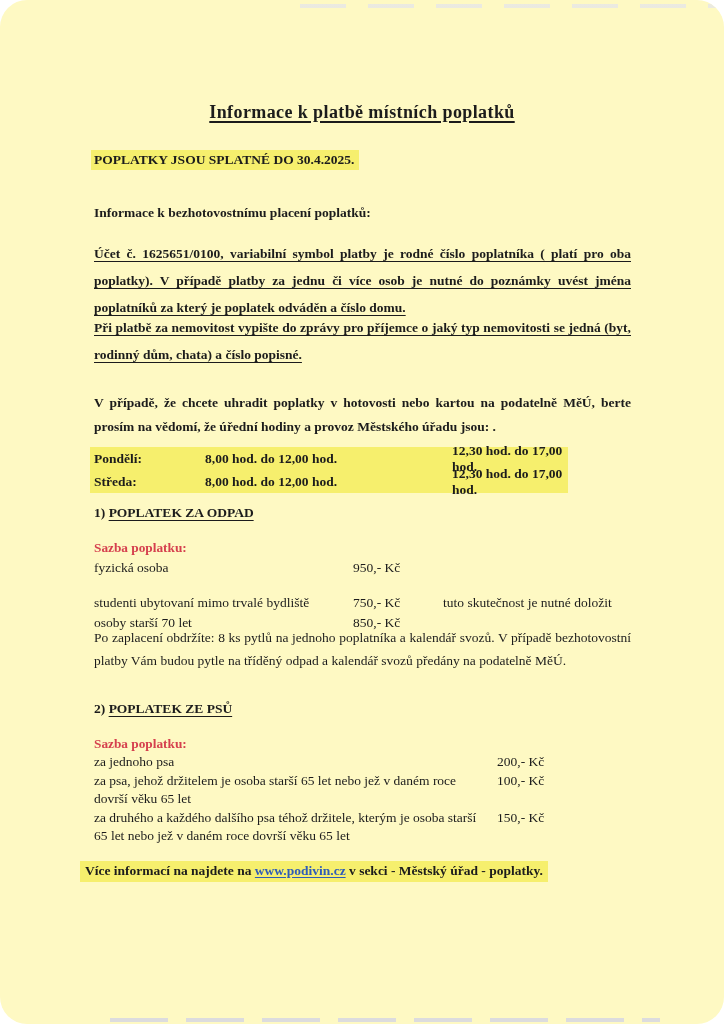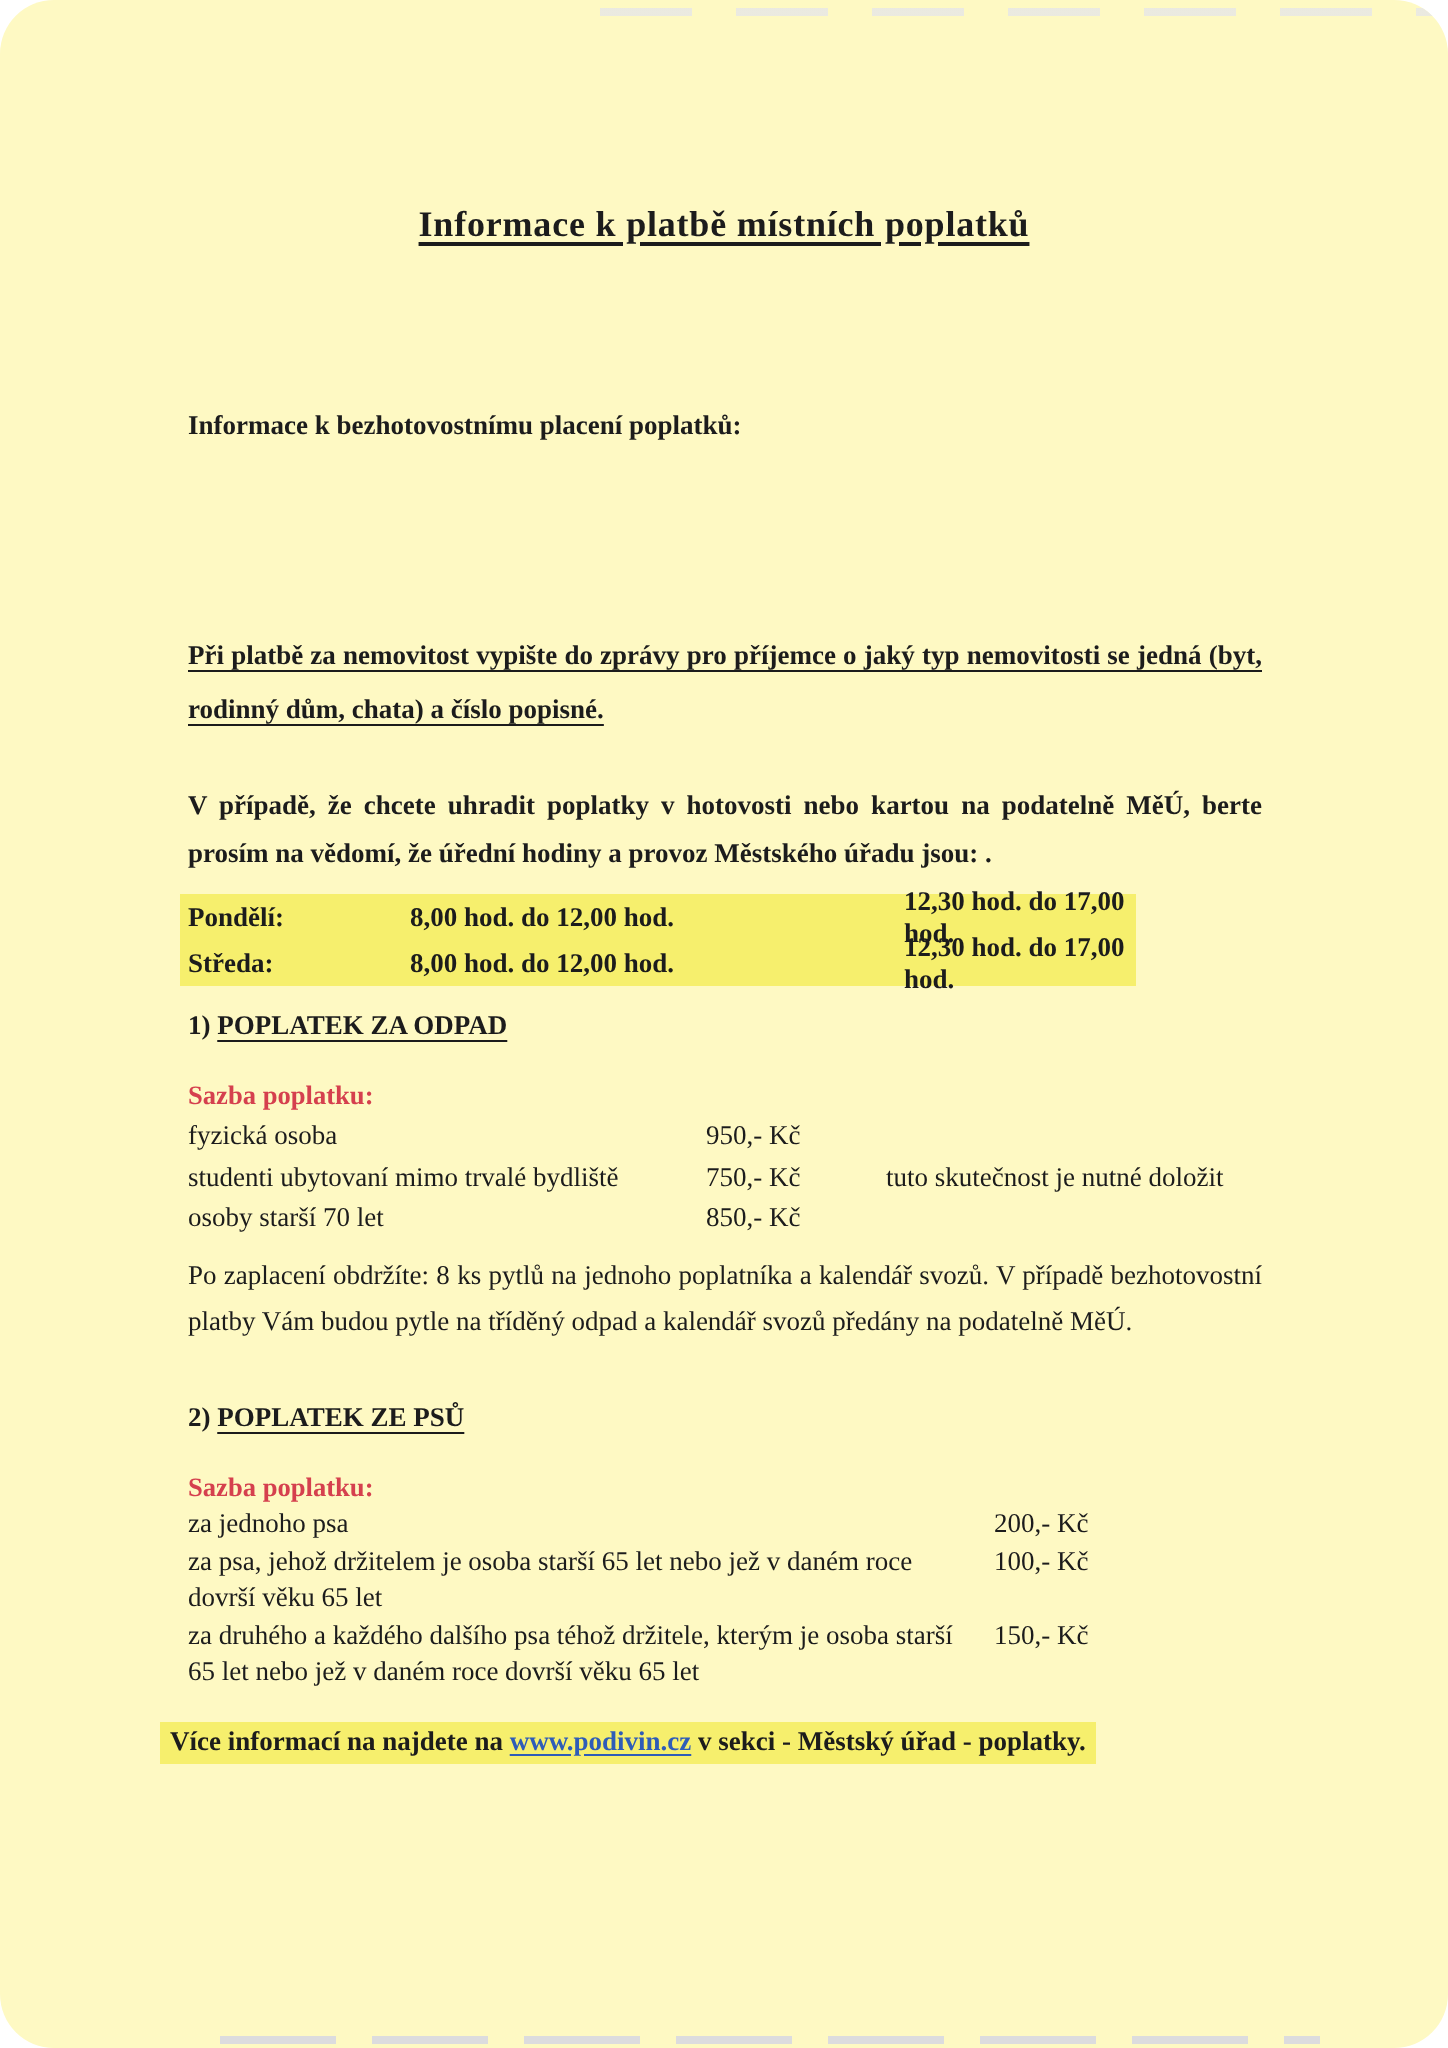--- a/index.html
+++ b/index.html
@@ -101,21 +101,21 @@
     color: #d5404e;
   }
   .waste-rate { top: 540px; }
   .dog-rate   { top: 736px; }
 
   .fee-table { left: 94px; font-size: 13.5px; }
   .waste-table { top: 558px; width: 537px; }
   .waste-table .fee-row { line-height: 20.5px; align-items: flex-end; }
   .waste-label { width: 259px; }
   .waste-price { width: 90px; }
-  .waste-note  { flex: 1; }
+  .waste-note  { flex: 1; margin-top: 14px; }
 
   .dog-table { top: 753px; width: 537px; }
   .dog-table .fee-row { line-height: 18.5px; gap: 10px; }
   .dog-label { width: 393px; }
   .dog-price { flex: 1; }
 
   .fee-row { display: flex; align-items: flex-start; }
 
   .footer-note {
     top: 861px; left: 80px;
@@ -131,23 +131,25 @@
 </style>
 </head>
 <body>
 
 <div class="page">
 
   <div class="abs artifact-top"></div>
 
   <h1 class="abs doc-title">Informace k platbě místních poplatků</h1>
 
+  <div class="abs due-notice hl">POPLATKY JSOU SPLATNÉ DO 30.4.2025.</div>
 
   <div class="abs cashless-heading">Informace k bezhotovostnímu placení poplatků:</div>
 
+  <p class="abs para bold underlined account-para">Účet č. 1625651/0100, variabilní symbol platby je rodné číslo poplatníka ( platí pro oba poplatky). V případě platby za jednu či více osob je nutné do poznámky uvést jména poplatníků za který je poplatek odváděn a číslo domu.</p>
 
   <p class="abs para bold cash-para">V případě, že chcete uhradit poplatky v hotovosti nebo kartou na podatelně MěÚ, berte prosím na vědomí, že úřední hodiny a provoz Městského úřadu jsou: .</p>
 
   <p class="abs para bold underlined property-para">Při platbě za nemovitost  vypište do zprávy pro příjemce o jaký typ nemovitosti se jedná (byt, rodinný dům, chata) a číslo popisné.</p>
 
   <div class="abs hours-table">
     <div class="hours-row hl">
       <span class="hours-day">Pondělí:</span>
       <span class="hours-morning">8,00 hod. do 12,00 hod.</span>
       <span class="hours-afternoon">12,30 hod. do 17,00 hod.</span>

